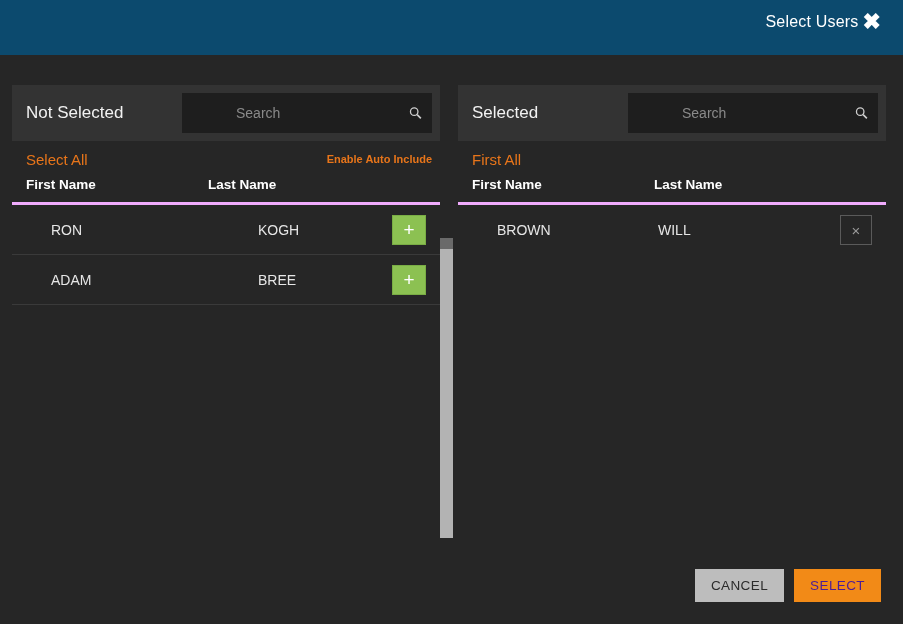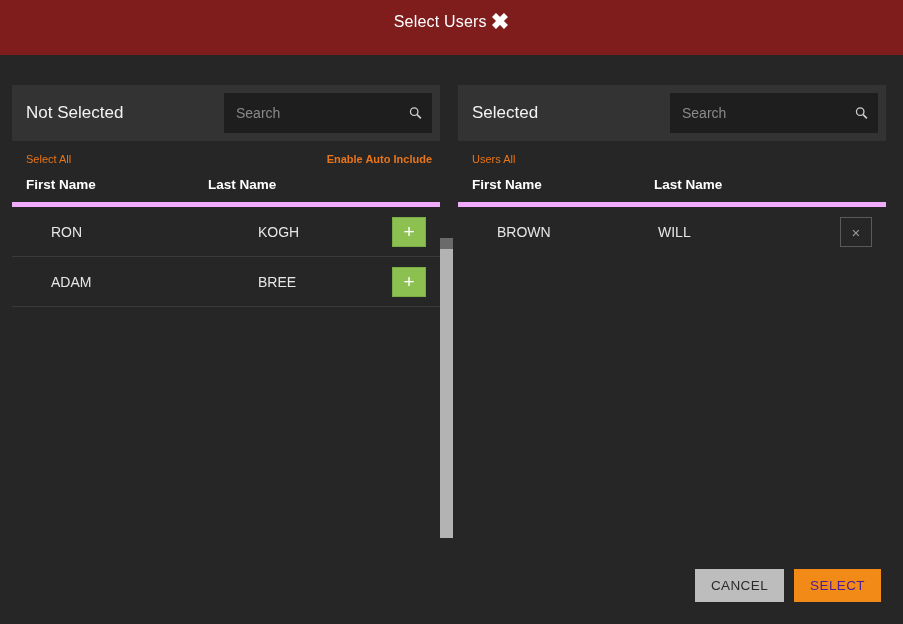--- a/index.html
+++ b/index.html
@@ -18,24 +18,24 @@
     width: 903px;
     height: 624px;
     background: #262626;
     box-sizing: border-box;
   }
   
   .titlebar {
     position: absolute;
     left: 0; top: 0;
     width: 903px; height: 55px;
-    background: #7f1d1d;
-    display: flex;
-    align-items: center;
-    justify-content: center;
+    background: #0c4a6e;
+    display: flex;
+    align-items: center;
+    justify-content: flex-end;
     box-sizing: border-box;
     padding: 0 18px 12px 22px;
   }
   .title-text {
     color: #ffffff;
     font-size: 16px;
     letter-spacing: .2px;
   }
   .close-x {
     color: #ffffff;
@@ -72,20 +72,21 @@
   }
   .panel-title {
     color: #f2f2f2;
     font-size: 17px;
   }
   .search-wrap {
     position: relative;
     width: 208px;
     height: 40px;
     background: #1e1e1e;
+    padding-left: 42px;
   }
   .search-input {
     width: 100%;
     height: 100%;
     background: transparent;
     border: 0;
     outline: none;
     color: #d8d8d8;
     font-family: "Liberation Sans", sans-serif;
     font-size: 14px;
@@ -107,36 +108,36 @@
   .action-row {
     height: 30px;
     display: flex;
     align-items: center;
     justify-content: space-between;
     box-sizing: border-box;
     padding: 6px 8px 0 14px;
   }
   .link-orange {
     color: #e8751a;
-    font-size: 11px;
+    font-size: 15px;
     cursor: pointer;
     user-select: none;
   }
   .link-orange.small {
     font-size: 11px;
     font-weight: bold;
   }
 
   
   .col-head {
     display: flex;
     align-items: flex-end;
     box-sizing: border-box;
     padding: 6px 8px 10px 14px;
-    border-bottom: 5px solid #f0abfc;
+    border-bottom: 3px solid #f0abfc;
   }
   .col-head span {
     color: #ffffff;
     font-size: 13.5px;
     font-weight: bold;
   }
   .c-first { width: 182px; flex: none; }
   .c-last  { flex: 1; }
 
   
@@ -311,21 +312,21 @@
           <span class="search-icon">
             <svg viewBox="0 0 16 16" width="13" height="13" aria-hidden="true">
               <circle cx="6.4" cy="6.4" r="4.6" fill="none" stroke="#cfcfcf" stroke-width="1.6"></circle>
               <line x1="10" y1="10" x2="14.6" y2="14.6" stroke="#cfcfcf" stroke-width="2"></line>
             </svg>
           </span>
         </div>
       </div>
 
       <div class="action-row">
-        <span class="link-orange">Users All</span>
+        <span class="link-orange">First All</span>
         <span class="link-orange small"></span>
       </div>
 
       <div class="col-head">
         <span class="c-first">First Name</span>
         <span class="c-last">Last Name</span>
       </div>
 
       <div class="list">
         <div class="row" style="border-bottom:0;">

